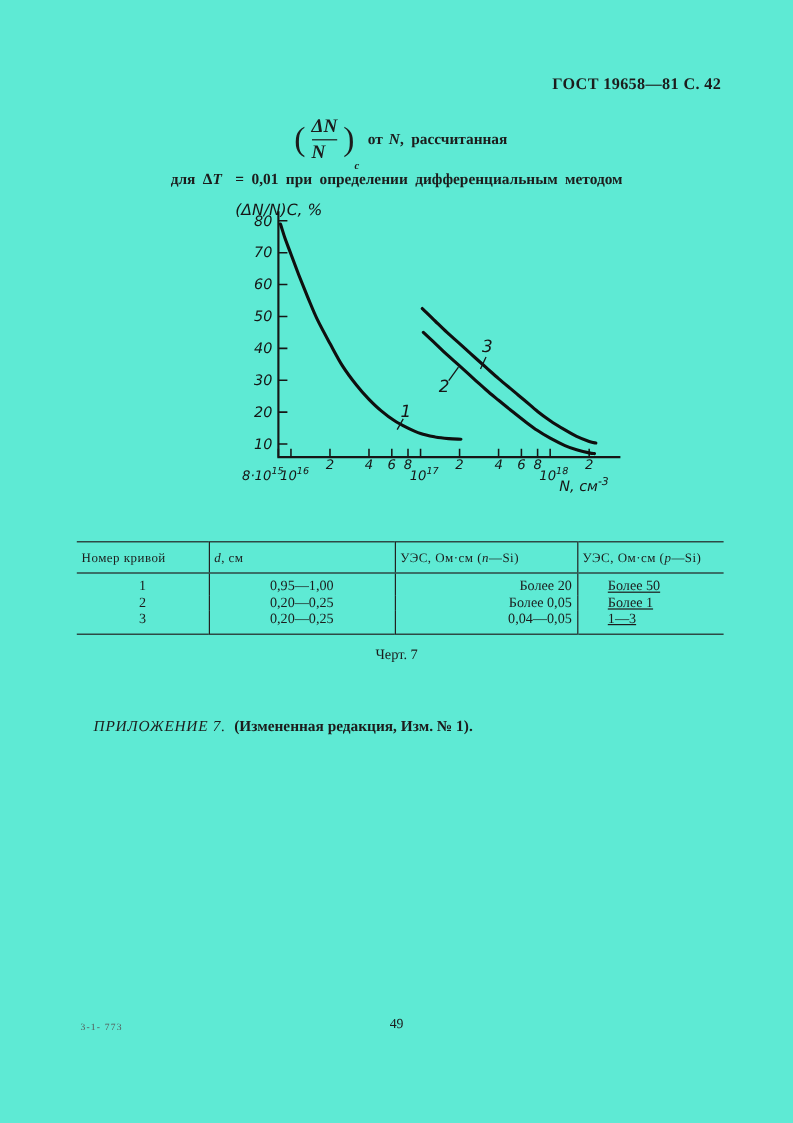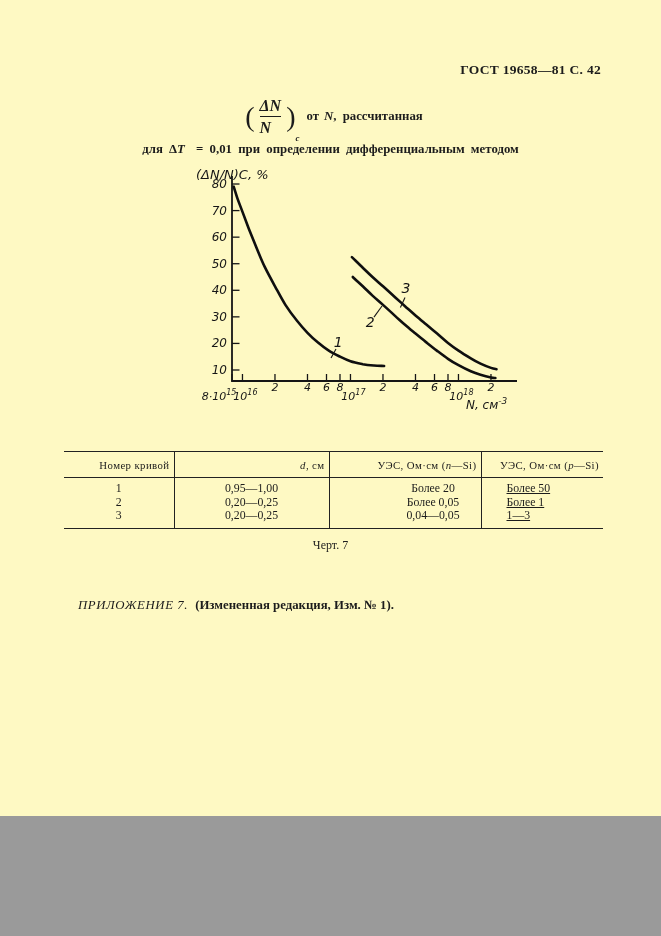--- a/index.html
+++ b/index.html
@@ -1,19 +1,19 @@
 <!DOCTYPE html>
 <html><head>
 <meta charset="utf-8">
 <style>
   *{margin:0;padding:0;box-sizing:border-box;}
   body{background:#9a9a9a;font-family:"Liberation Serif",serif;}
   .page{
-    position:relative;width:661px;height:816px;margin:0 auto;
-    background:#fef9c3;color:#1c1c1c;overflow:hidden;
+    position:relative;width:661px;height:936px;margin:0 auto;
+    background:#5eead4;color:#1c1c1c;overflow:hidden;
   }
   .gost-header{
     position:absolute;top:62px;right:60px;
     font-weight:bold;font-size:13.5px;letter-spacing:.3px;
   }
   .title-block{
     position:absolute;top:97px;left:0;width:100%;
     text-align:center;font-weight:bold;font-size:12.8px;word-spacing:3px;
   }
   .title-line1{display:flex;align-items:center;justify-content:center;}
@@ -44,29 +44,29 @@
   #chart-svg .clab{font:italic 14px "DejaVu Sans",sans-serif;}
 
   .params-table{
     position:absolute;left:64px;top:451px;width:539px;
     border-collapse:collapse;table-layout:fixed;
     border-top:1.7px solid #222;border-bottom:1.7px solid #222;
   }
   .params-table th{
     font-weight:400;font-size:10.8px;letter-spacing:.4px;
     border-bottom:1.7px solid #222;height:26px;vertical-align:middle;
-    text-align:right;padding:2px 4px;
+    text-align:left;padding:2px 4px;
   }
   .params-table th + th, .params-table td + td{border-left:1.1px solid #222;}
   .params-table td{
     font-size:11.8px;line-height:13.5px;padding:0 4px;text-align:center;vertical-align:top;
   }
   .params-table tbody tr:first-child td{padding-top:4px;}
   .params-table tbody tr:last-child td{padding-bottom:5px;}
-  .params-table td.col2{text-align:center;padding-left:60px;}
+  .params-table td.col2{text-align:right;padding-left:60px;}
   .params-table td.col3{text-align:left;padding-left:25px;text-decoration:underline;}
 
   .fig-caption{position:absolute;top:538px;left:0;width:100%;text-align:center;font-size:12px;}
   .appendix{position:absolute;left:78px;top:598px;font-size:12.8px;}
   .appendix .it{font-style:italic;letter-spacing:.6px;}
   .appendix .bd{font-weight:bold;margin-left:7px;}
   .print-code{position:absolute;left:67px;top:851px;font-size:8px;color:#555;letter-spacing:1px;}
   .page-num{position:absolute;top:848px;left:0;width:100%;text-align:center;font-size:11.5px;}
 </style>
 </head>

